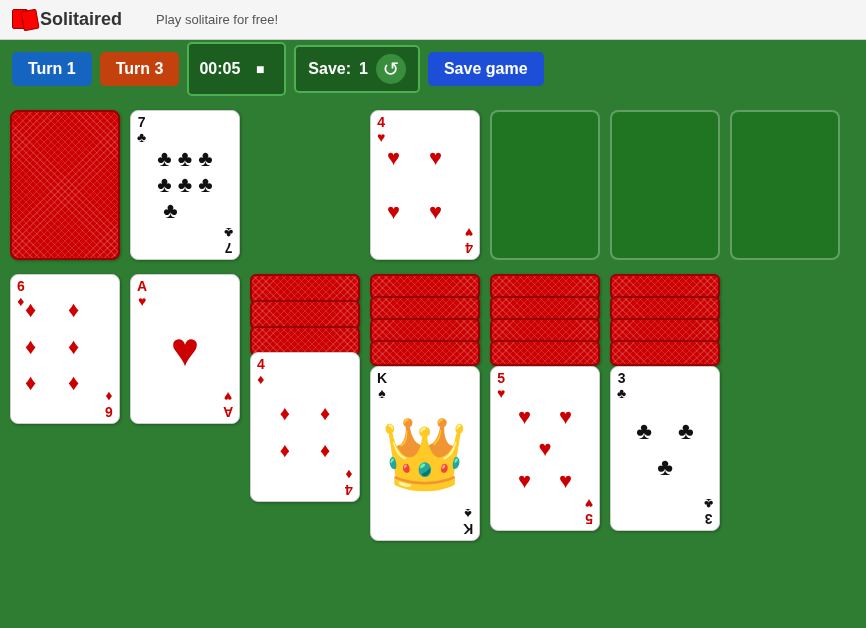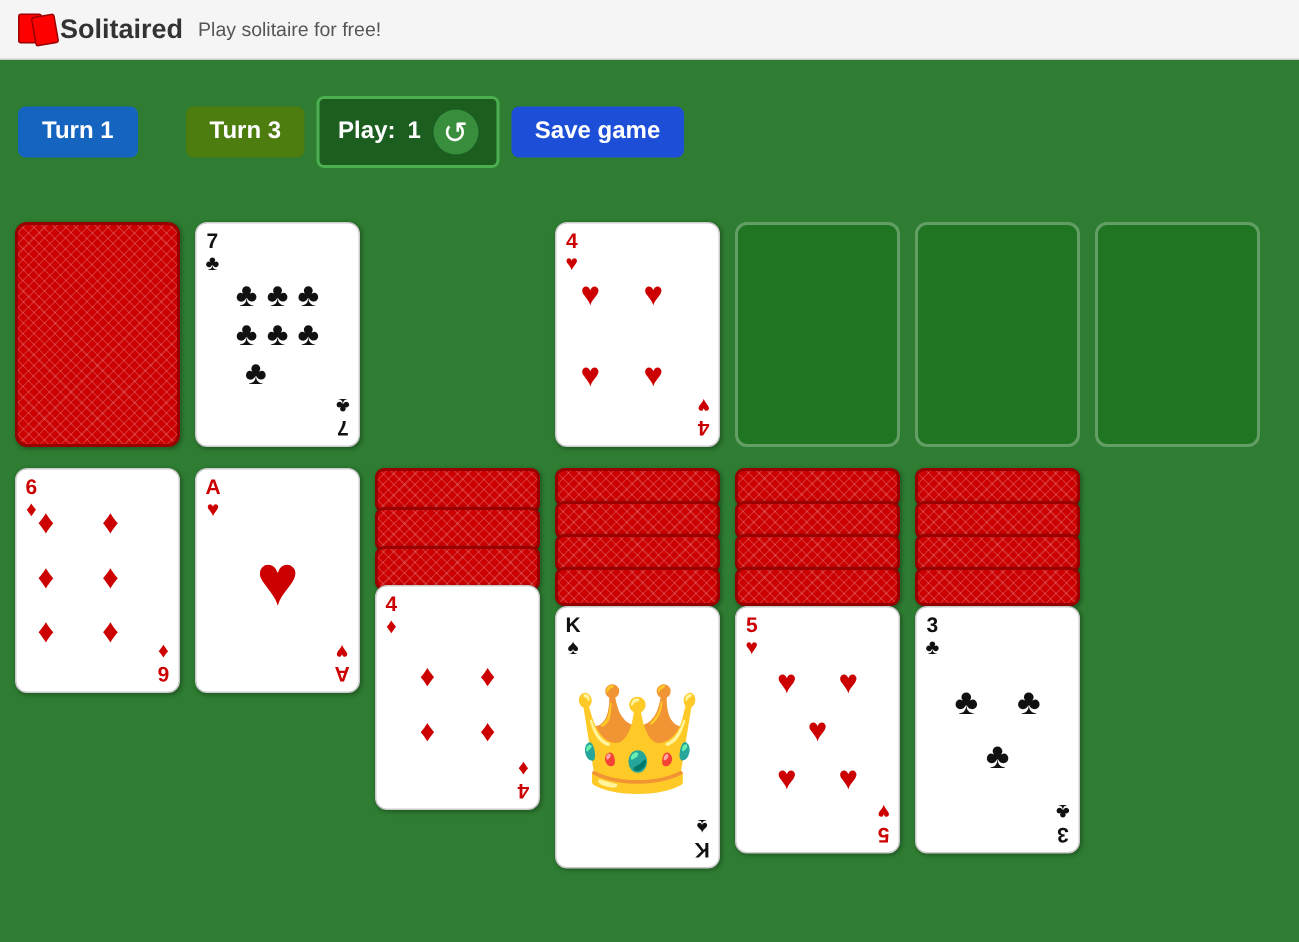--- a/index.html
+++ b/index.html
@@ -21,37 +21,37 @@
       position: absolute; width: 16px; height: 20px;
       background: red; border: 1px solid #900; border-radius: 2px;
       display: flex; align-items: center; justify-content: center;
       font-size: 8px; color: white; font-weight: bold;
     }
     .logo-card:first-child { left: 0; top: 0; }
     .logo-card:last-child { left: 10px; top: 1px; }
     .header-title {
       font-size: 18px; font-weight: bold; color: #333; margin-right: 10px;
     }
-    .header-sub { font-size: 13px; color: #555; }
+    .header-sub { font-size: 13px; color: #555; margin-left: 24px; }
 
     
     .toolbar {
       background: #2e7d32;
-      padding: 24px 12px;
+      padding: 2px 12px;
       display: flex;
       align-items: center;
       gap: 8px;
     }
     .btn {
       border: none; border-radius: 5px; cursor: pointer;
       font-size: 16px; font-weight: bold; padding: 8px 16px;
       color: white;
     }
     .btn-turn1 { background: #1565c0; }
-    .btn-turn3 { background: #4d7c0f; margin-left: 24px; }
+    .btn-turn3 { background: #c2410c; }
     .btn-newgame { background: #388e3c; }
     .btn-savegame { background: #1d4ed8; }
     .btn-pause { background: #1b5e20; width: 28px; height: 36px; padding: 0; font-size: 14px; }
     .btn-reset { background: #388e3c; width: 36px; height: 36px; padding: 0; font-size: 16px; }
 
     .timer-box {
       background: #1b5e20;
       border: 2px solid #4caf50;
       border-radius: 5px;
       color: white;
@@ -183,23 +183,27 @@
     <div class="logo-card" style="background:red; transform:rotate(-10deg);"></div>
   </div>
   <span class="header-title">Solitaired</span>
   <span class="header-sub">Play solitaire for free!</span>
 </div>
 
 <div class="toolbar">
   <button class="btn btn-turn1">Turn 1</button>
   <button class="btn btn-turn3">Turn 3</button>
 
+  <div class="timer-box">
+    <span>00:05</span>
+    <button class="btn-pause" style="background:#1b5e20;border:none;color:white;font-size:14px;cursor:pointer;">■</button>
+  </div>
 
   <div class="moves-box">
-    <span>Play:</span>
+    <span>Save:</span>
     <span>1</span>
     <button class="btn-reset" style="background:#388e3c;border:none;color:white;font-size:20px;cursor:pointer;border-radius:50%;width:30px;height:30px;">↺</button>
   </div>
 
   <button class="btn btn-savegame">Save game</button>
 </div>
 
 <div class="game-area">
 
   <div class="top-row">

